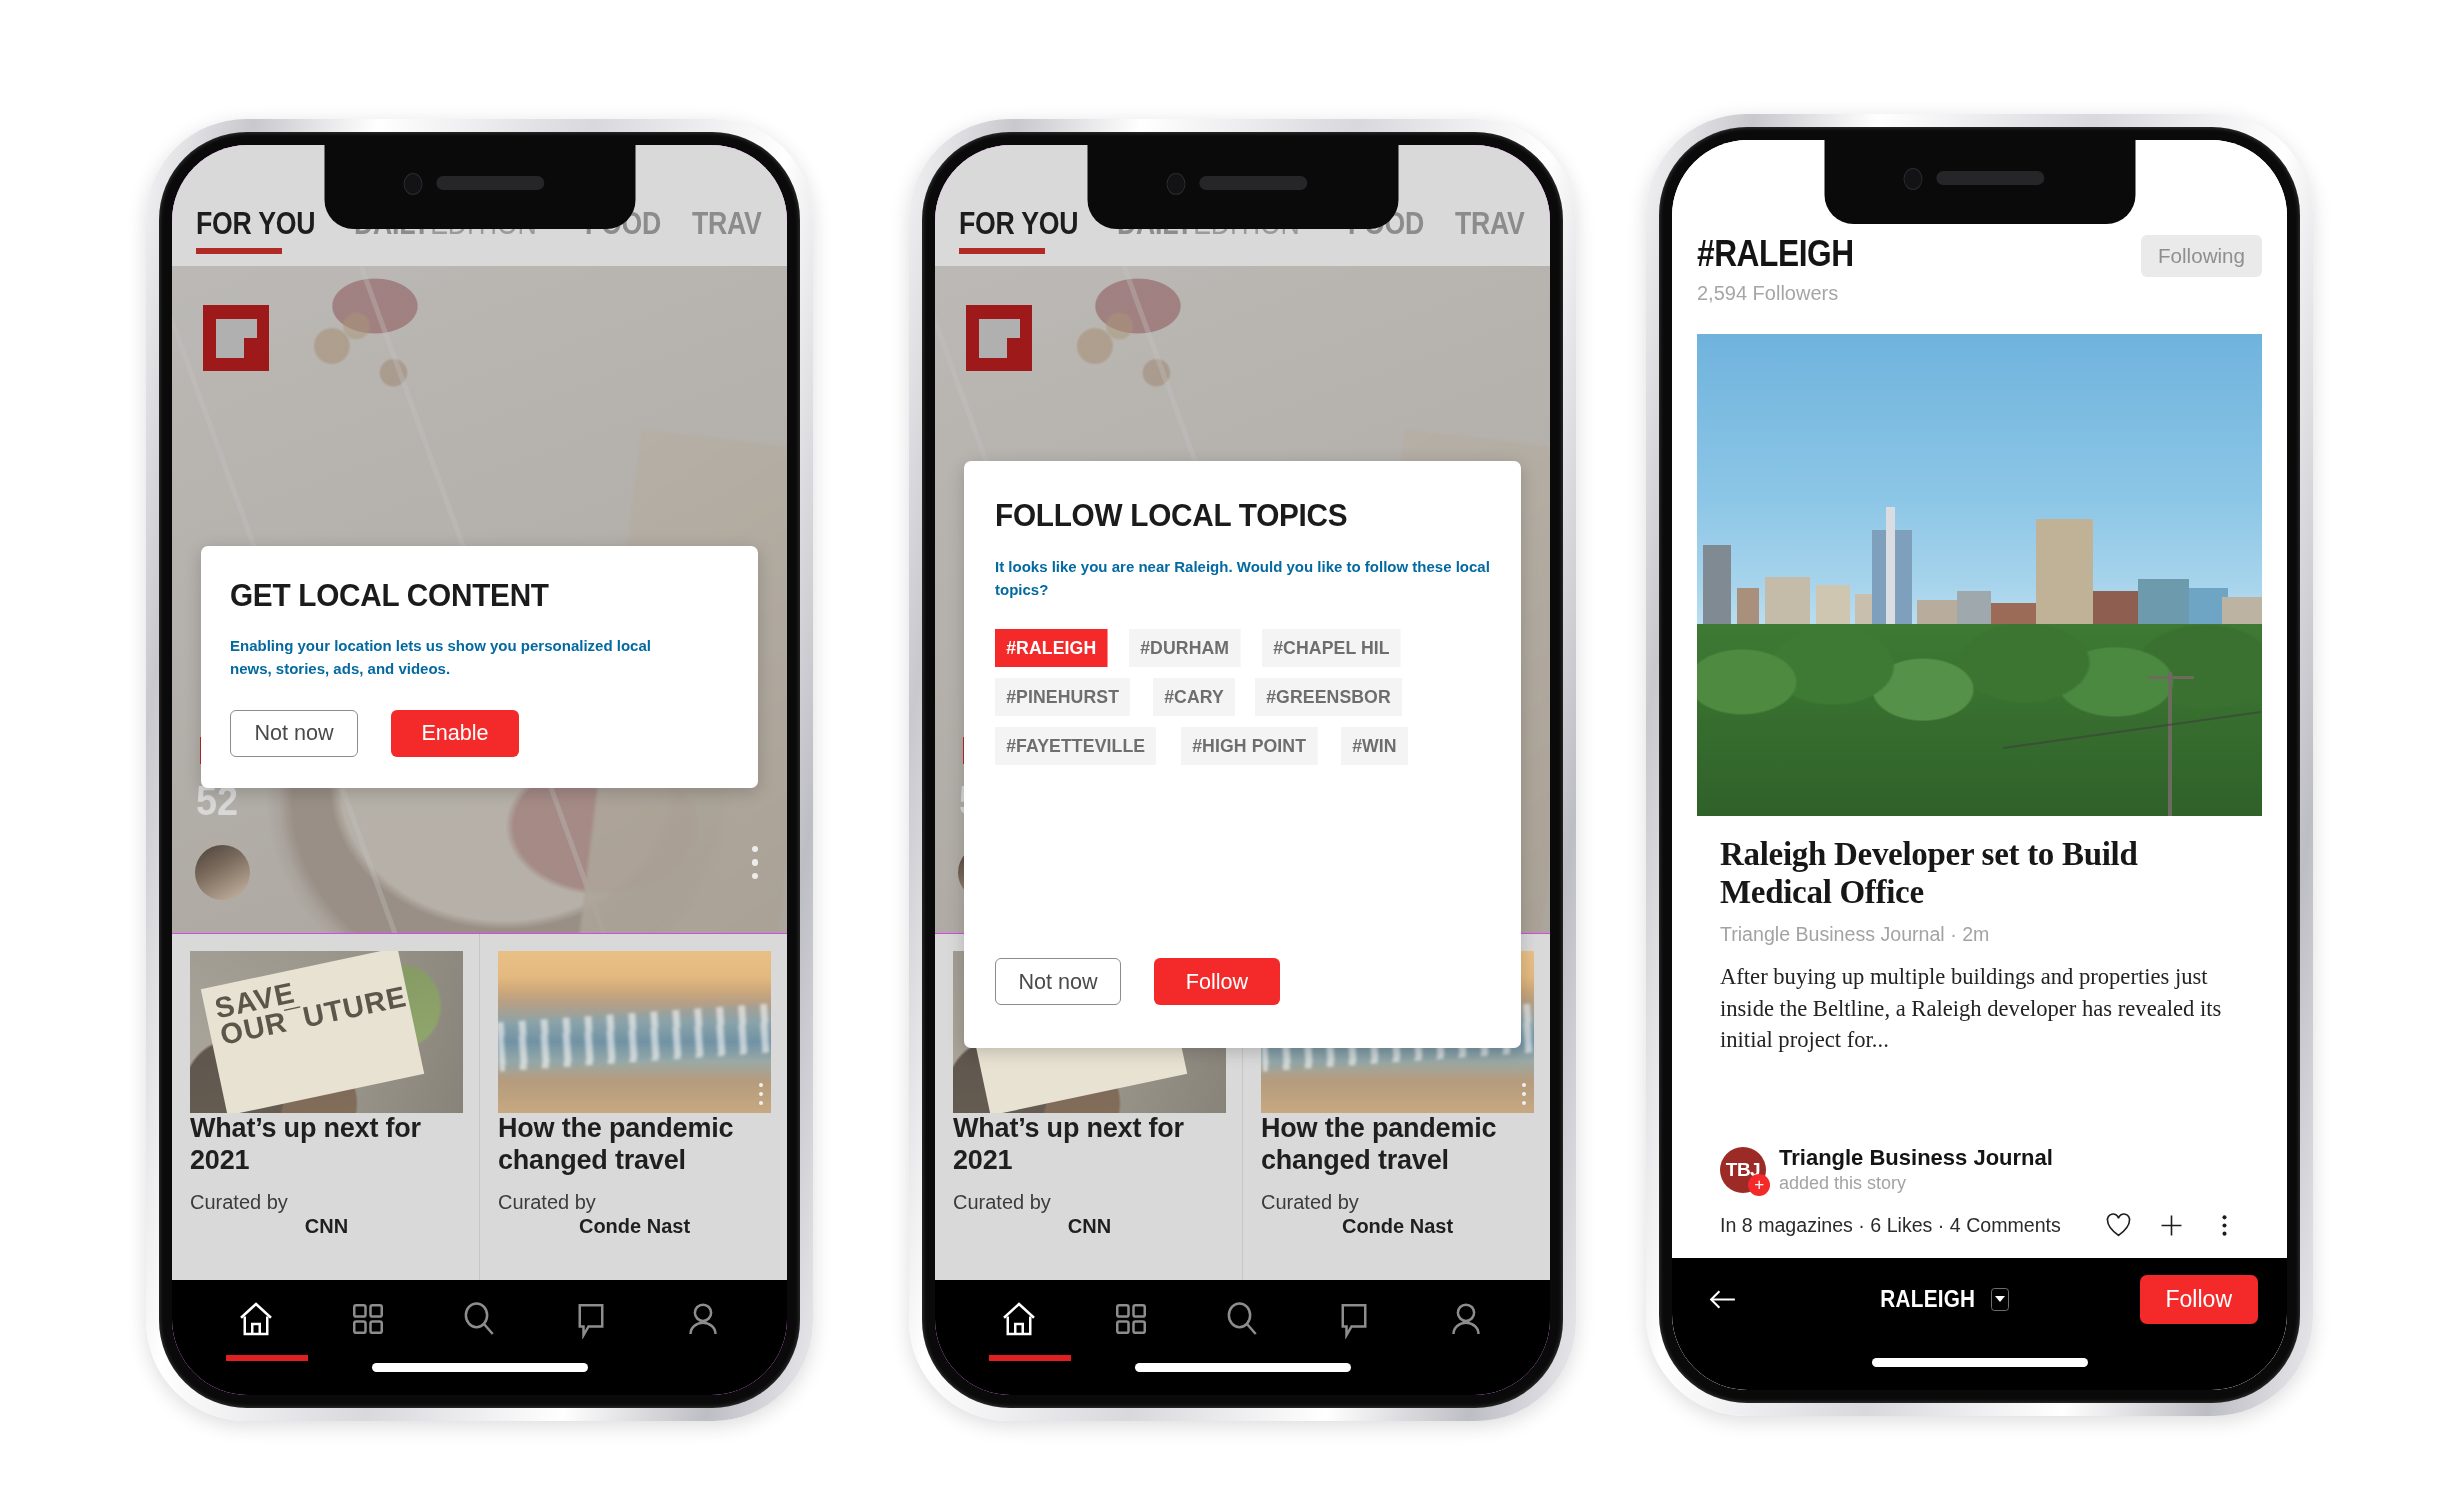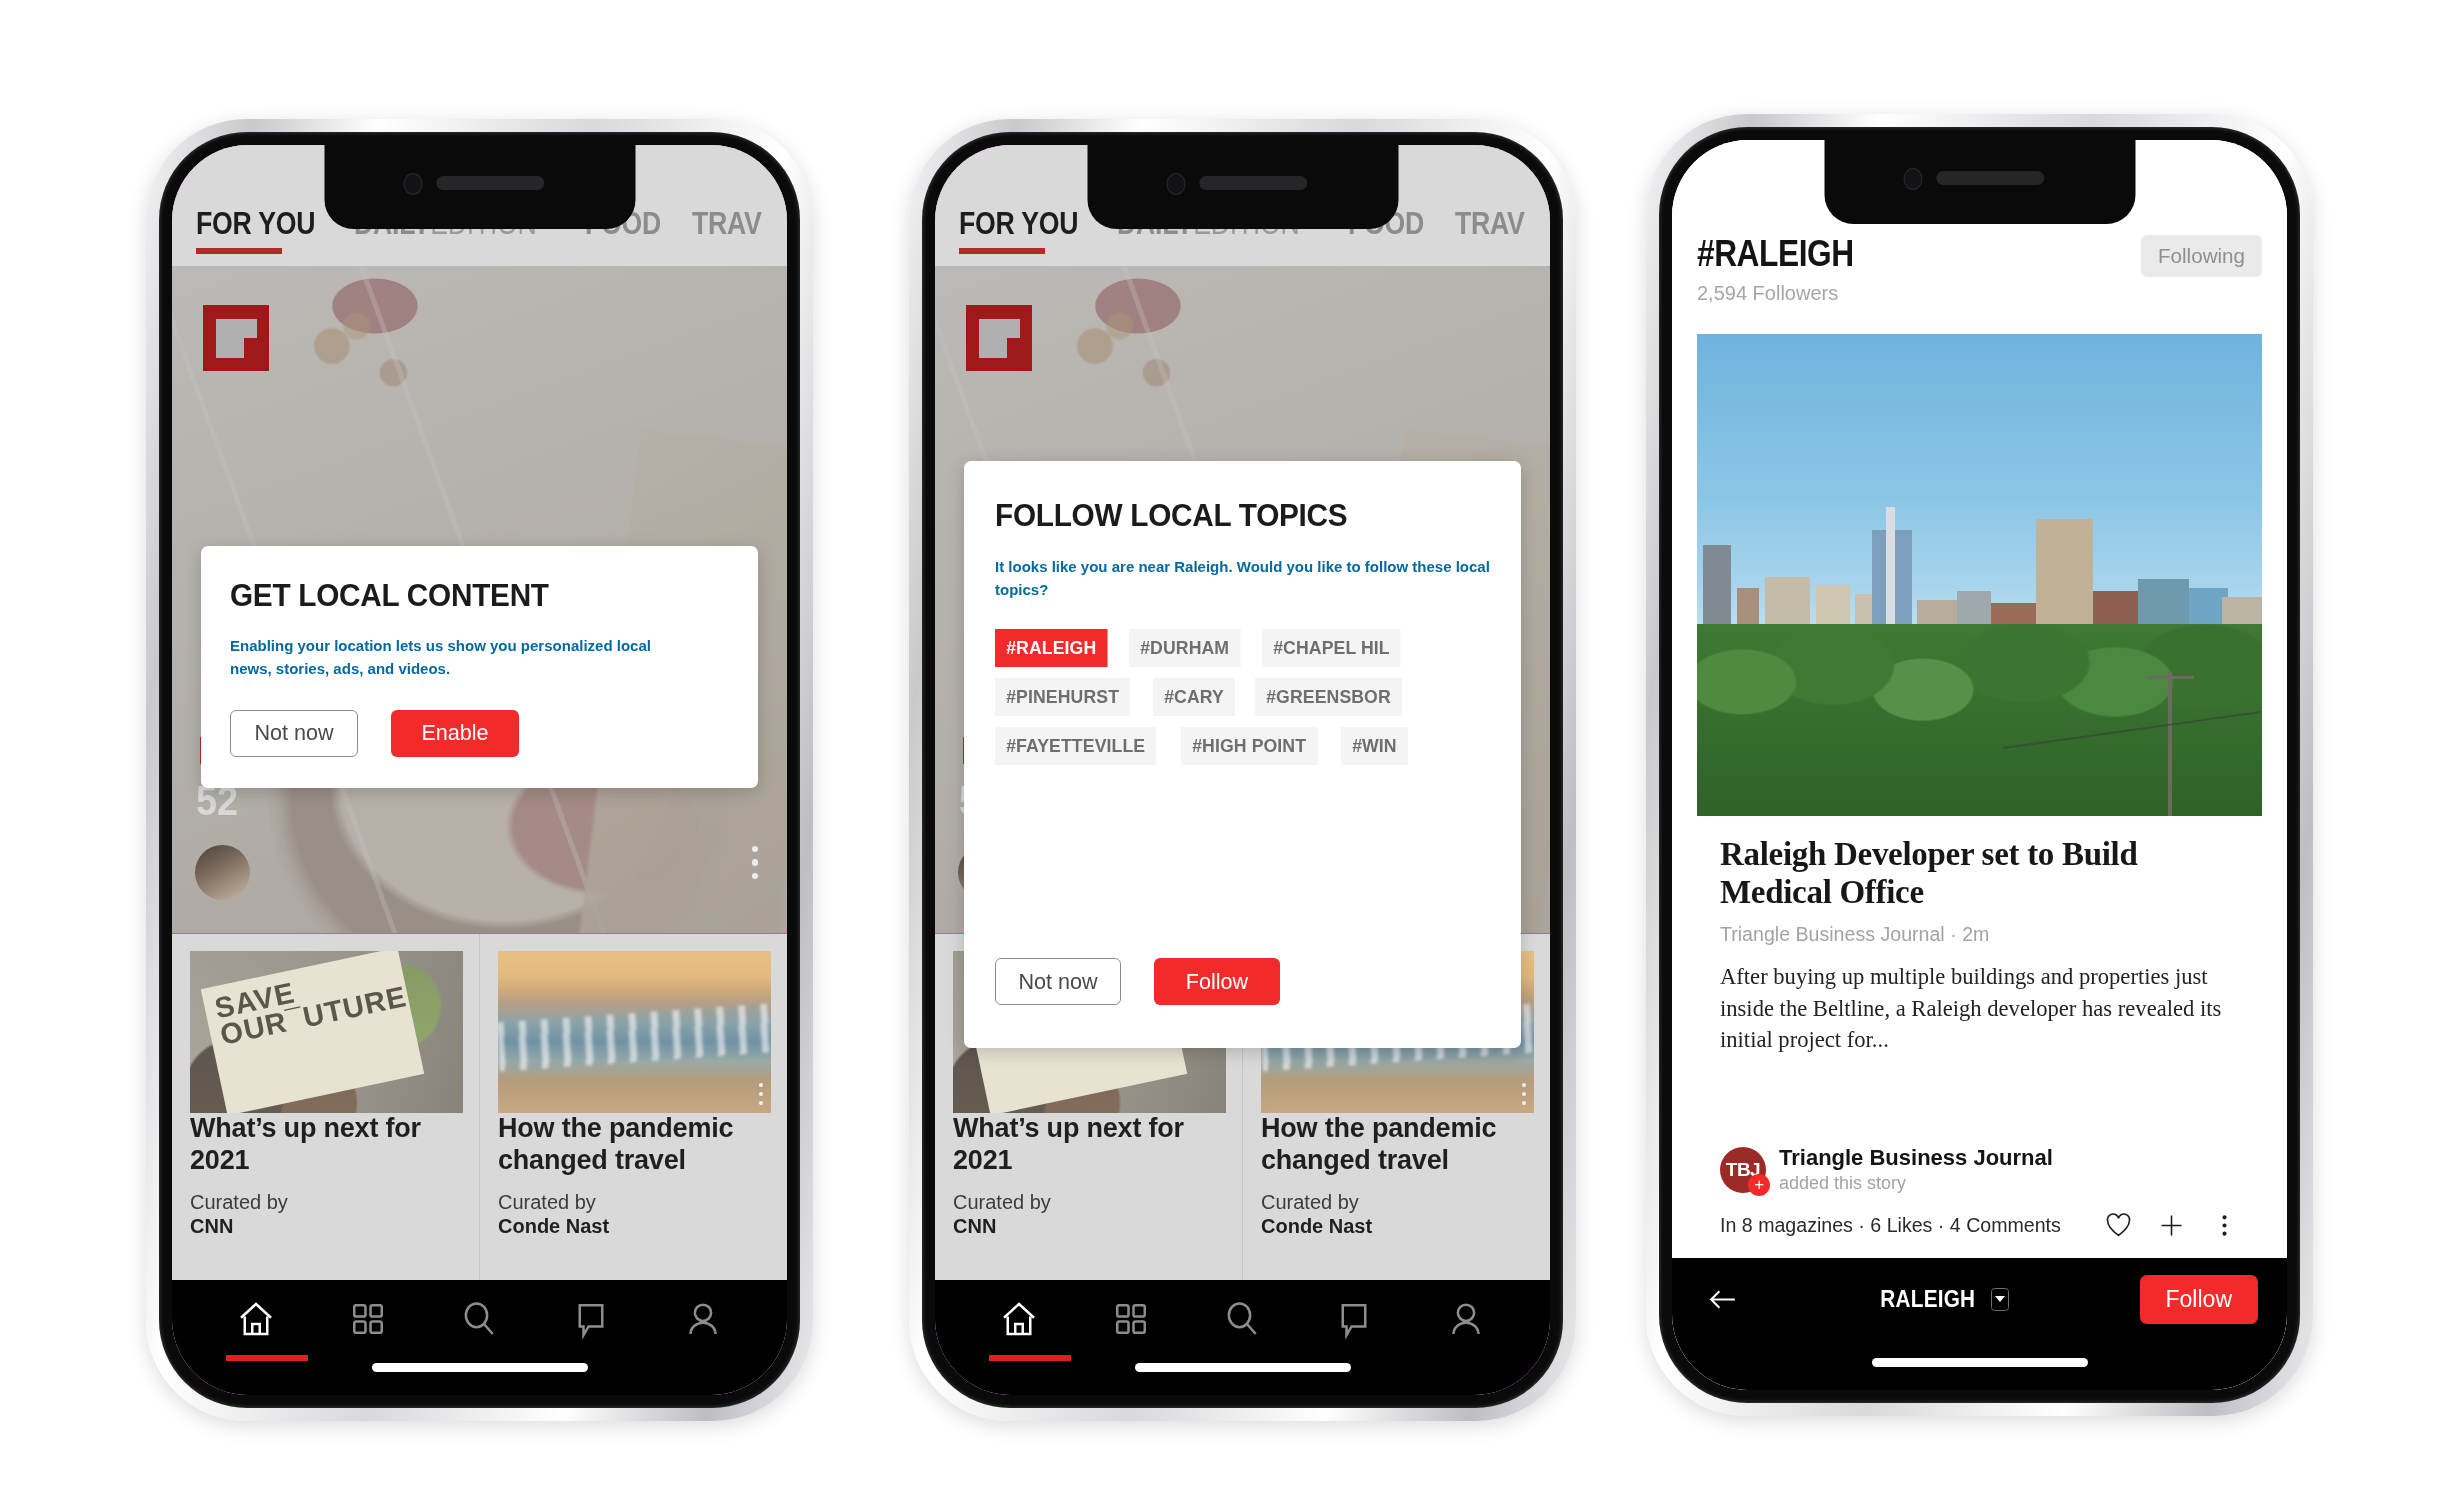--- a/index.html
+++ b/index.html
@@ -328,21 +328,21 @@
     letter-spacing: -0.2px;
   }
   .card-sub {
     font-family: "Liberation Sans Narrow","Liberation Sans", sans-serif;
     font-weight: 400;
     font-size: 20px;
     line-height: 1.2;
     color: #3c3c3c;
     margin-top: 13px;
   }
-  .card-sub b { font-weight: 700; display: block; color:#1f1f1f; }
+  .card-sub b { font-weight: 700; display: block; color:#1f1f1f;text-align:center; }
 
   
   .bottomnav {
     position: absolute;
     left: 0; right: 0; bottom: 0;
     height: 115px;
     background: #000000;
     z-index: 30;
   }
   .navrow {

